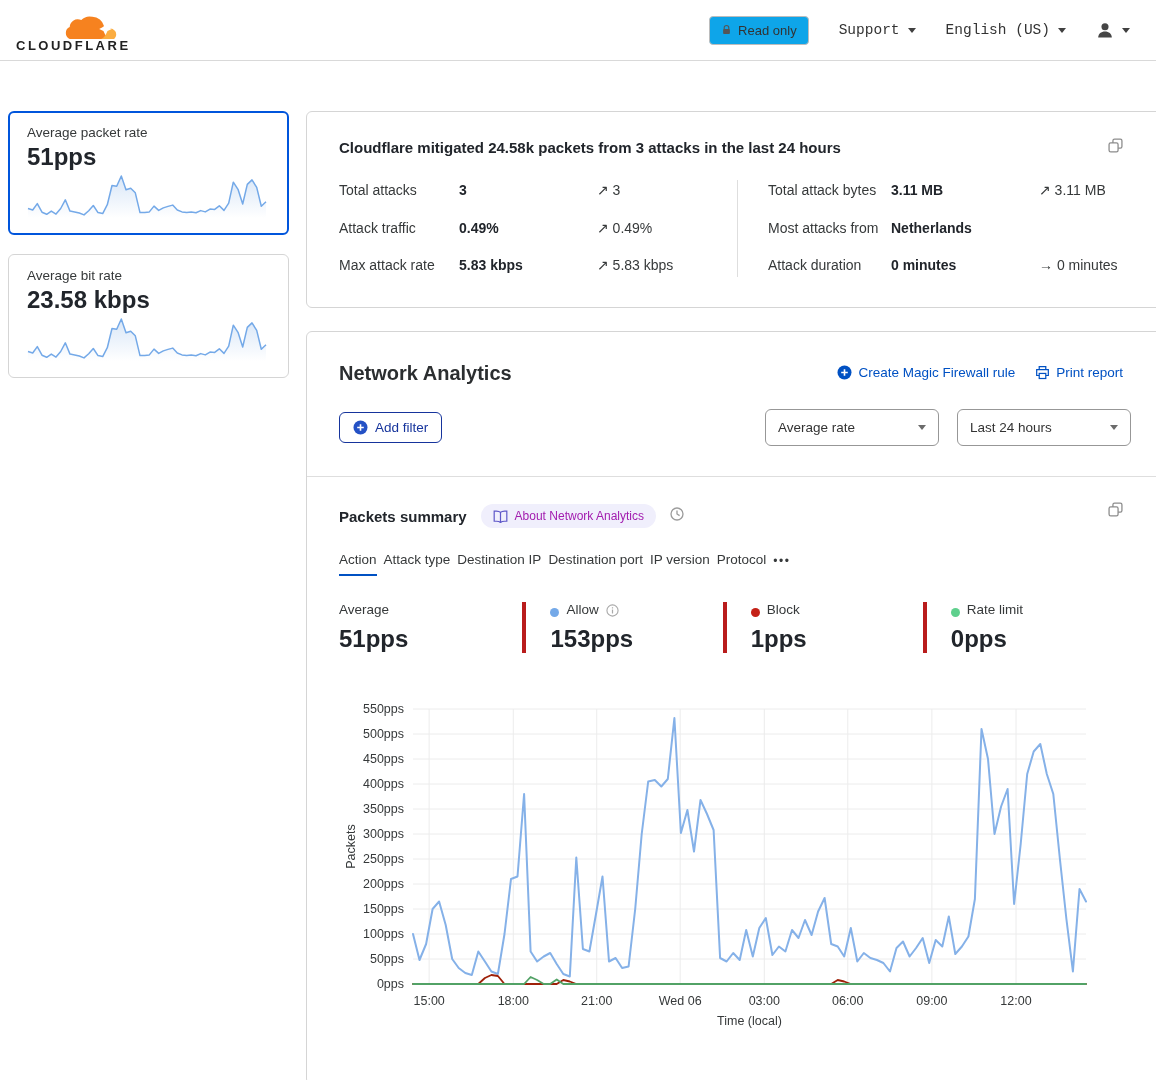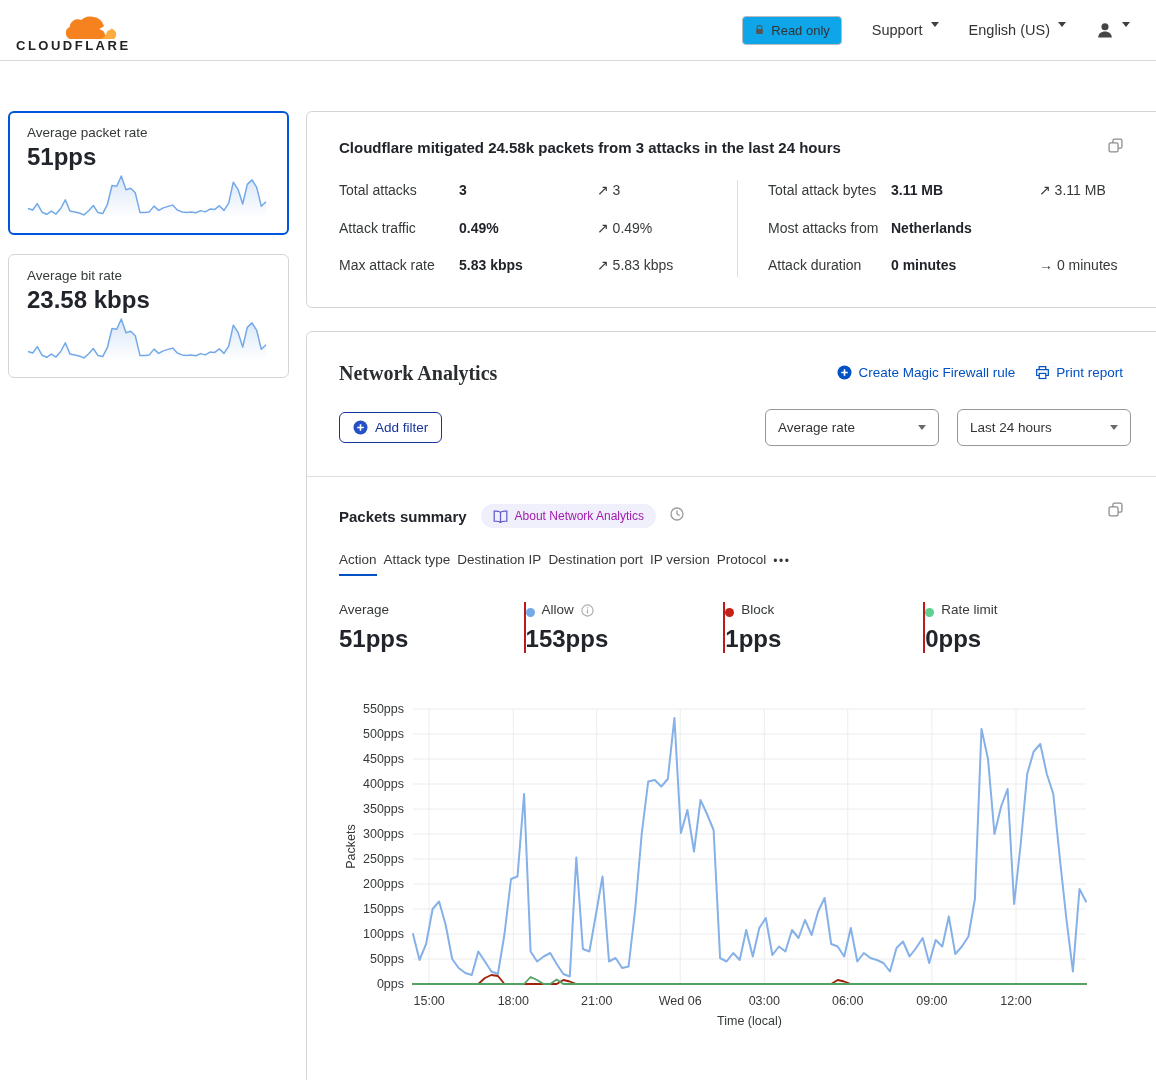--- a/index.html
+++ b/index.html
@@ -8,21 +8,21 @@
 
   
   .header { height:61px; border-bottom:1px solid #d9d9d9; display:flex;
     align-items:center; justify-content:space-between; padding:0 26px 0 16px; }
   .logo { display:flex; flex-direction:column; width:122px; }
   .logo svg { margin-left:46px; margin-top:4px; }
   .logo-text { font-size:13px; font-weight:bold; letter-spacing:2.5px; color:#222; margin-top:-2px; }
   .header-right { display:flex; align-items:center; gap:30px; }
   .readonly-pill { display:flex; align-items:center; gap:6px; background:#0ea5e9;
     border:1px solid #bcbcbc; border-radius:4px; padding:6px 11px; font-size:13px; color:#333; }
-  .hmenu { display:flex; align-items:flex-start; gap:8px; font-size:14.5px; color:#333; cursor:pointer; }
+  .hmenu { display:flex; align-items:center; gap:8px; font-size:14.5px; color:#333; cursor:pointer;font-family:Liberation Mono, monospace; }
   .caret { width:0; height:0; border-left:4.5px solid transparent;
     border-right:4.5px solid transparent; border-top:5.5px solid #404040; display:inline-block; }
 
   
   .layout { display:flex; align-items:flex-start; padding:50px 0 0 8px; gap:17px; }
   .sidecol { width:281px; flex-shrink:0; }
   .maincol { flex:1; min-width:0; margin-right:-26px; }
 
   
   .side-card { border:1px solid #d5d5d5; border-radius:6px; height:124px;
@@ -43,21 +43,21 @@
   .stats-right { border-left:1px solid #dedede; padding-left:30px; flex:1;
     display:flex; flex-direction:column; gap:16px; }
   .stat-row { display:grid; grid-template-columns:120px 138px 1fr; font-size:14px; line-height:1.55; }
   .stats-right .stat-row { grid-template-columns:123px 148px 1fr; }
   .stat-value { font-weight:bold; color:#21252b; }
   .stat-delta { color:#36393a; }
 
   
   .na-card { margin-top:23px; padding-bottom:40px; }
   .na-head { padding:30px 58px 0 32px; display:flex; justify-content:space-between; align-items:flex-start; }
-  .na-title { font-size:20px; font-weight:600; color:#2b2e30;font-family:Liberation Serif, serif; }
+  .na-title { font-size:20px; font-weight:600; color:#2b2e30; }
   .na-links { display:flex; gap:20px; margin-top:3px; }
   .na-link { display:flex; align-items:center; gap:6px; font-size:13.5px; color:#0051c3; cursor:pointer; }
   .na-controls { padding:24px 50px 30px 32px; display:flex; justify-content:space-between; align-items:center; }
   .btn-outline { display:flex; align-items:center; gap:7px; border:1px solid #16349c; color:#16349c;
     background:#fff; border-radius:6px; padding:7px 13px; font-size:13.5px; cursor:pointer; }
   .selects { display:flex; gap:18px; }
   .select { width:174px; height:37px; border:1px solid #979797; border-radius:6px; background:#fff;
     display:flex; align-items:center; justify-content:space-between; padding:0 12px;
     font-size:13.5px; color:#333; cursor:pointer; }
   .select .caret { border-top-color:#6b6b6b; }
@@ -69,21 +69,21 @@
   .ps-title { font-size:15px; font-weight:bold; color:#21252b; }
   .ps-badge { display:flex; align-items:center; gap:7px; background:#f0effc; color:#a21caf;
     border-radius:14px; padding:5px 12px; font-size:12px; cursor:pointer; }
   .tabs { display:flex; gap:7px; margin-top:24px; align-items:center; }
   .tab { font-size:13.5px; color:#36393a; padding-bottom:7px; cursor:pointer; border-bottom:2px solid transparent; }
   .tab.active { border-bottom:2px solid #0051c3; }
   .more-dots { font-size:12px; letter-spacing:1.5px; color:#36393a; padding-bottom:7px; cursor:pointer; }
 
   .pstats { display:flex; margin-top:26px; }
   .pstat { width:210px; padding-right:10px; }
-  .pstat + .pstat { border-left:2px solid #b91c1c; }
+  .pstat + .pstat { border-left:4px solid #b91c1c; padding-left:24px; }
   .pstat:first-child { width:194px; }
   .pstat-label { display:flex; align-items:flex-end; gap:7px; font-size:13.5px; color:#36393a; }
   .dot { width:9px; height:9px; border-radius:50%; display:inline-block; }
   .pstat-value { font-size:24px; font-weight:600; color:#21252b; margin-top:8px; }
 
   .chart-wrap { margin-top:42px; padding-left:2px; }
   svg text.tick { font-size:12.5px; fill:#36393a; font-family:"Liberation Sans",sans-serif; }
 </style>
 </head>
 <body>

